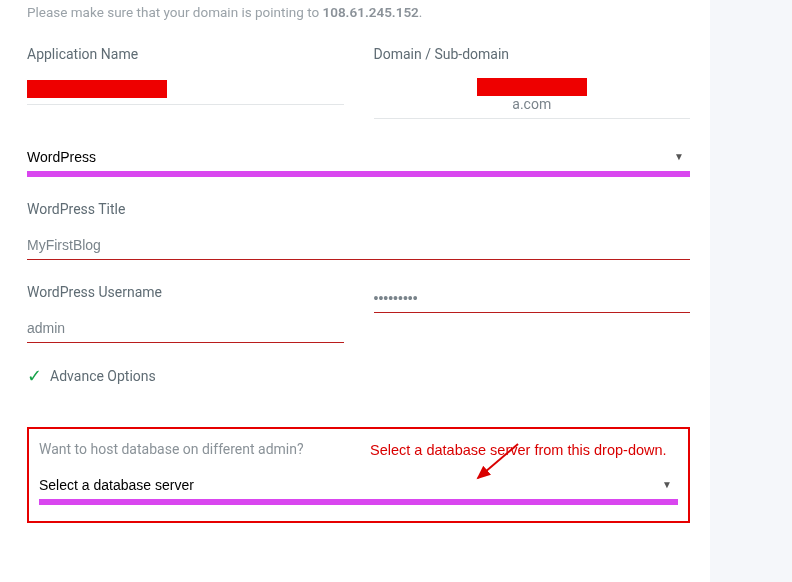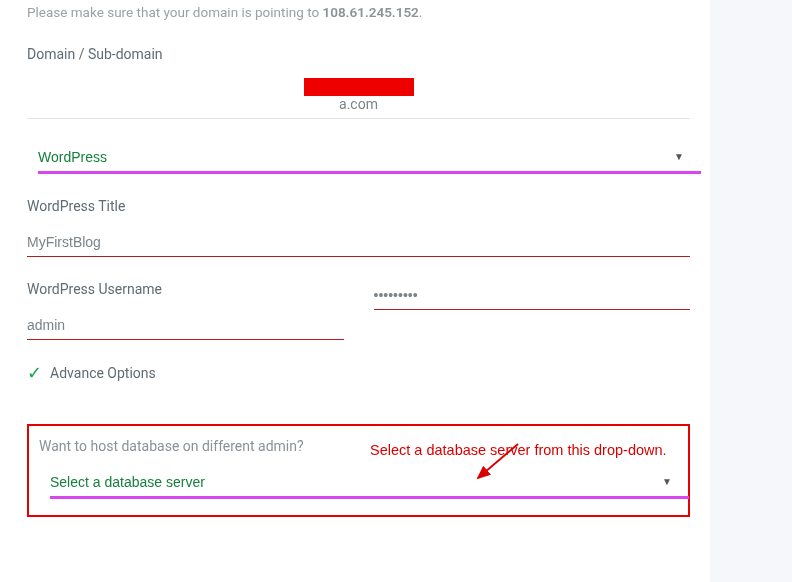--- a/index.html
+++ b/index.html
@@ -46,30 +46,29 @@
       border-bottom: 1px solid #b91c1c;
       width: 100%;
       padding: 6px 0;
       font-size: 14px;
       color: #7a848b;
       background: transparent;
       outline: none;
     }
     .select-line {
       border: none;
-      border-bottom: 3px solid #d946ef;
+      border-bottom: 6px solid #d946ef;
       width: 100%;
       padding: 6px 0;
       font-size: 14px;
-      color: #15803d;
+      color: #000000;
       background: transparent;
       outline: none;
       appearance: none;
       position: relative;
-      margin-left: 11px;
     }
     .select-wrap {
       position: relative;
     }
     .select-caret {
       position: absolute;
       right: 6px;
       top: 8px;
       font-size: 10px;
       color: #555;
@@ -140,20 +139,26 @@
 </head>
 <body>
 
 <div class="main-panel">
 
   <p class="info-text">
     <span>Please make sure that your domain is pointing to </span><b>108.61.245.152</b><span>.</span>
   </p>
 
   <div class="row">
+    <div class="field">
+      <span class="label">Application Name</span>
+      <div class="app-name-val">
+        <span class="redacted redacted-1"></span>
+      </div>
+    </div>
     <div class="field">
       <span class="label">Domain / Sub-domain</span>
       <div class="domain-val">
         <span class="redacted redacted-2"></span>
           <span class="domain-suffix">a.com</span>
       </div>
     </div>
   </div>
 
   <div class="field-full">

